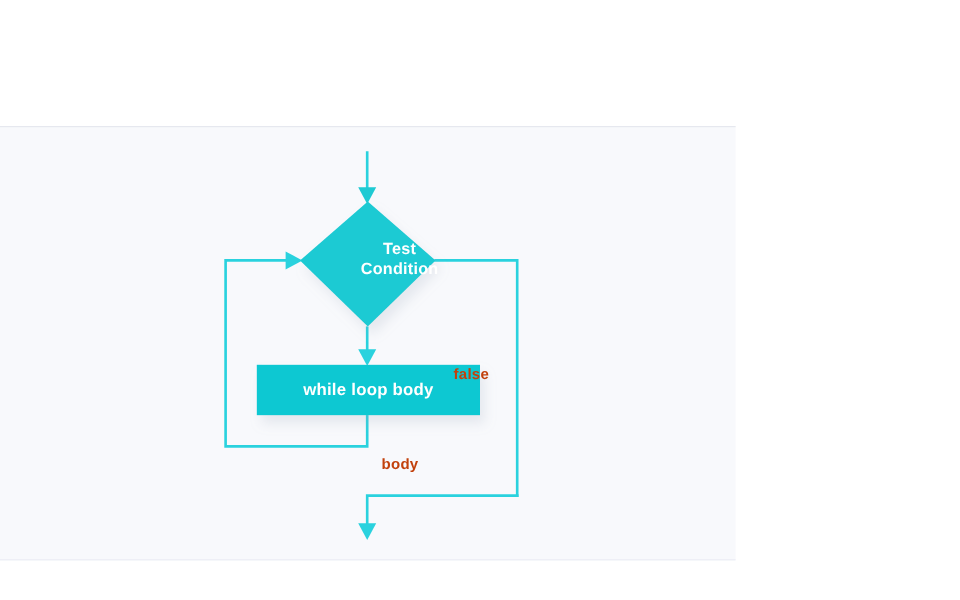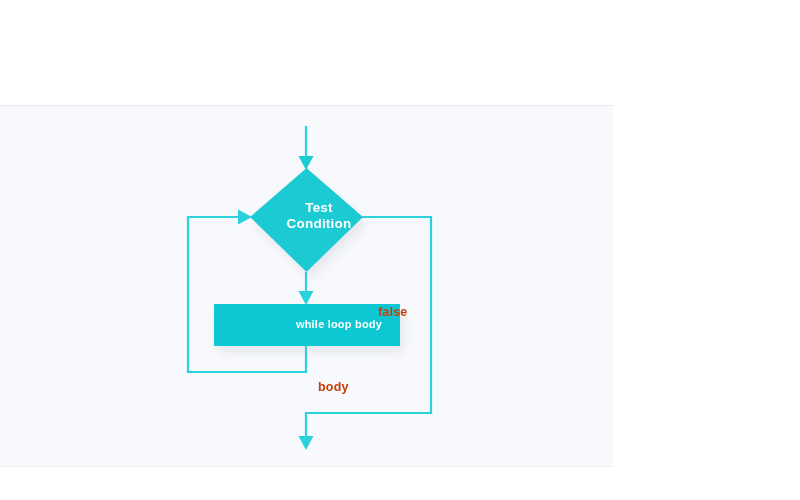--- a/index.html
+++ b/index.html
@@ -55,30 +55,29 @@
   .edge-label {
     position: absolute;
     color: #c2410c;
     font-weight: bold;
     font-size: 12.5px;
     letter-spacing: 0.2px;
     white-space: nowrap;
     user-select: none;
   }
   #test-condition-text {
-    left: 284px;
+    left: 298px;
     top: 94px;
     width: 70px;
   }
   #while-body-text {
     left: 214px;
     top: 210px;
     width: 186px;
-    font-size: 11px;
-    padding-left: 32px;
+    font-size: 14px;
   }
   #label-false   { left: 378px; top: 199px; }
   #label-true    { left: 318px; top: 274px; }
 </style>
 </head>
 <body>
 
 <div id="canvas">
 
   <div id="diagram-panel">

